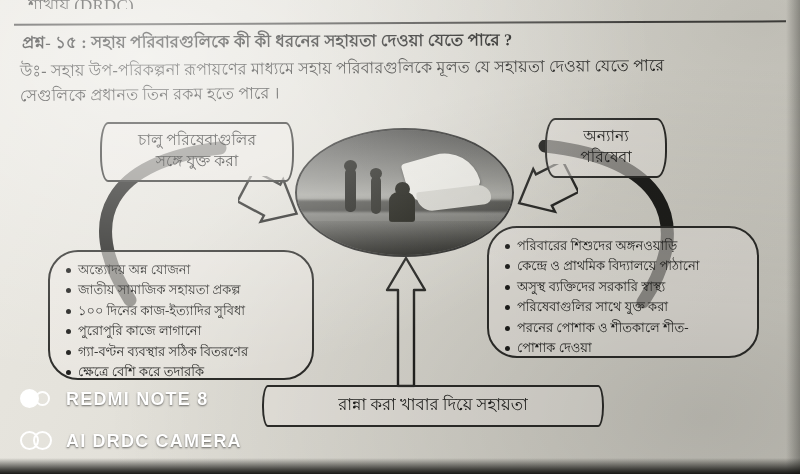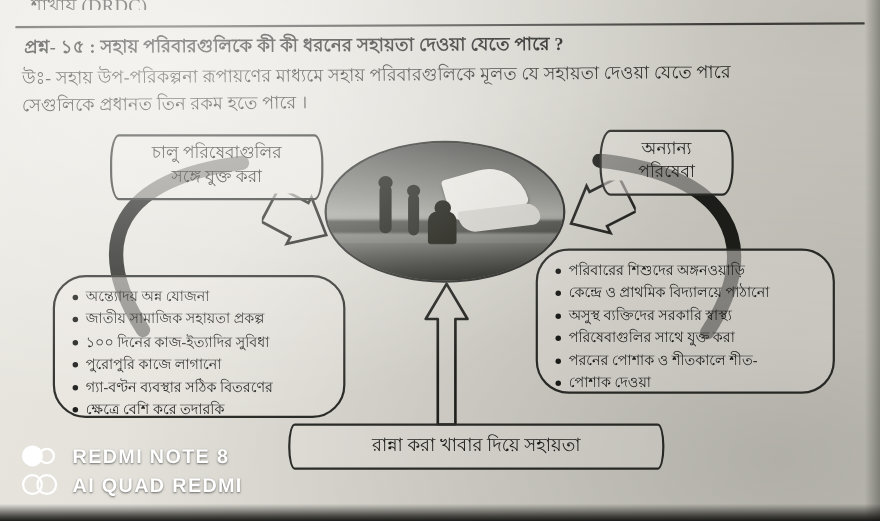--- a/index.html
+++ b/index.html
@@ -210,21 +210,21 @@
   #arrow-up { left: 384px; top: 256px; }
 
   
   #wm {
     position: absolute;
     left: 20px;
     bottom: 22px;
     z-index: 70;
     display: flex;
     flex-direction: column;
-    gap: 4px;
+    gap: 20px;
   }
   .wm-row { display: flex; align-items: center; gap: 12px; }
   .wm-text {
     color: #ffffff;
     font-family: "Liberation Sans", sans-serif;
     font-size: 18px;
     font-weight: bold;
     letter-spacing: 1.2px;
     text-shadow: 0 1px 2px rgba(0,0,0,.55);
   }
@@ -345,19 +345,19 @@
           <i></i>
           <i></i>
         </span>
       <span class="wm-text">REDMI NOTE 8</span>
     </div>
     <div class="wm-row">
       <span class="wm-icon quad">
           <i></i>
           <i></i>
         </span>
-      <span class="wm-text">AI QUAD REDMI</span>
+      <span class="wm-text">AI DRDC CAMERA</span>
     </div>
   </div>
 
   <div id="bottom-edge"></div>
   <div id="right-edge"></div>
 </div>
 
 </body></html>

